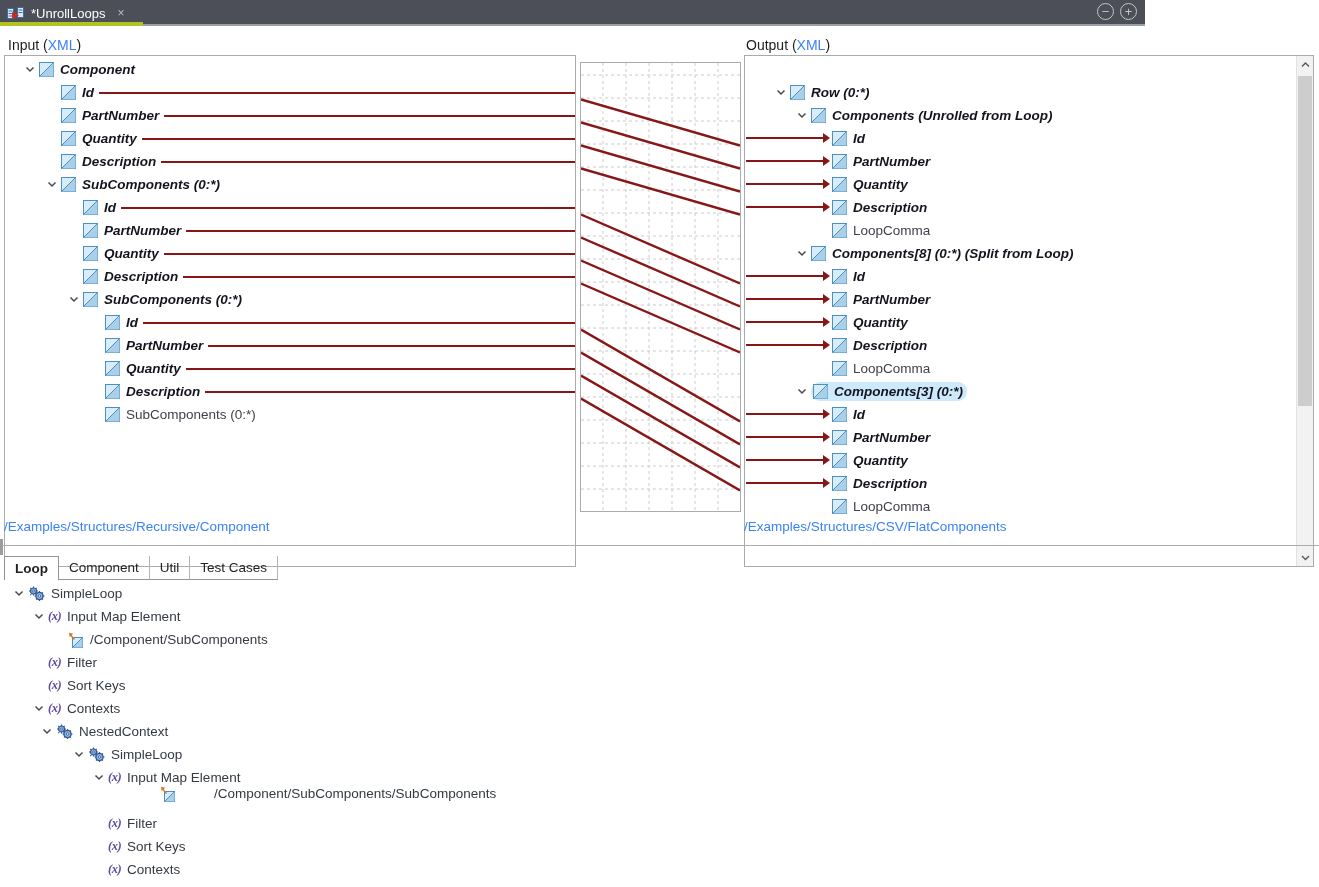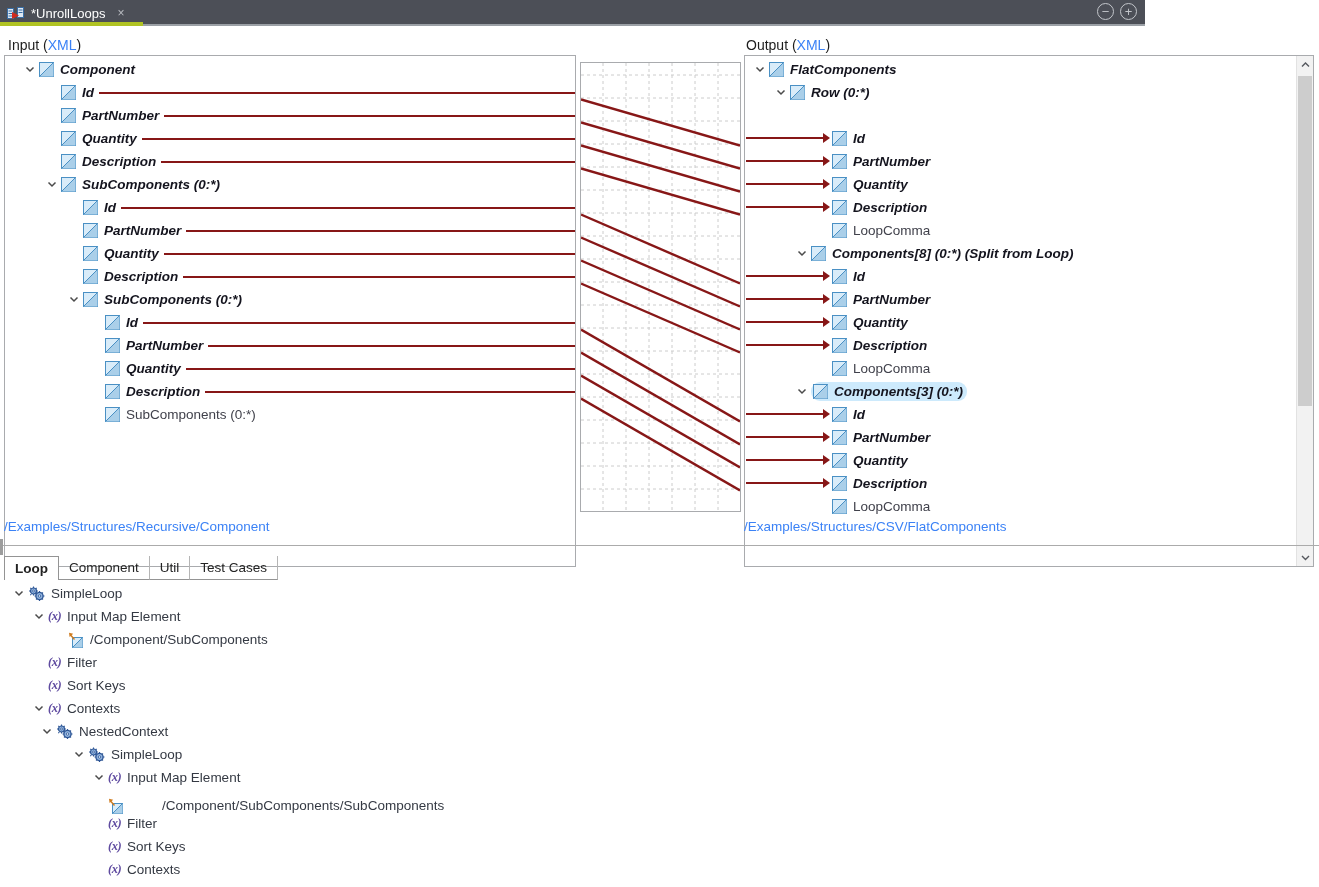--- a/index.html
+++ b/index.html
@@ -337,49 +337,49 @@
       <line x1="0" y1="197.5" x2="159" y2="266.5" stroke="#871717" stroke-width="2.4"></line>
       <line x1="0" y1="220.5" x2="159" y2="289.5" stroke="#871717" stroke-width="2.4"></line>
       <line x1="0" y1="266.5" x2="159" y2="358.5" stroke="#871717" stroke-width="2.4"></line>
       <line x1="0" y1="289.5" x2="159" y2="381.5" stroke="#871717" stroke-width="2.4"></line>
       <line x1="0" y1="312.5" x2="159" y2="404.5" stroke="#871717" stroke-width="2.4"></line>
       <line x1="0" y1="335.5" x2="159" y2="427.5" stroke="#871717" stroke-width="2.4"></line>
     </svg></div>
 
 <div class="panel" id="outputPanel">
   <div id="outRows">
-      <div class="trow" style="top: 2px; padding-left: 6px;">
-        <span class="chev">
-          <svg width="10" height="7" viewBox="0 0 10 7">
-            <path d="M1.5 1.5 L5 5 L8.5 1.5" stroke="#4b4b4b" stroke-width="1.5" fill="none"></path>
-          </svg>
-        </span>
-        <span class="ic">
-          <svg width="15" height="15" viewBox="0 0 15 15">
-            <rect x="0.5" y="0.5" width="14" height="14" fill="#d9ecf9" stroke="#4a90c4"></rect>
-            <polygon points="14.5,0.5 0.5,14.5 14.5,14.5" fill="#aacfe9"></polygon>
-            <line x1="0.5" y1="14.5" x2="14.5" y2="0.5" stroke="#4a90c4"></line>
-          </svg>
-        </span>
-        <span class="lbl-bold">FlatComponents</span>
-      </div>
       <div class="trow" style="top: 25px; padding-left: 27px;">
         <span class="chev">
           <svg width="10" height="7" viewBox="0 0 10 7">
             <path d="M1.5 1.5 L5 5 L8.5 1.5" stroke="#4b4b4b" stroke-width="1.5" fill="none"></path>
           </svg>
         </span>
         <span class="ic">
           <svg width="15" height="15" viewBox="0 0 15 15">
             <rect x="0.5" y="0.5" width="14" height="14" fill="#d9ecf9" stroke="#4a90c4"></rect>
             <polygon points="14.5,0.5 0.5,14.5 14.5,14.5" fill="#aacfe9"></polygon>
             <line x1="0.5" y1="14.5" x2="14.5" y2="0.5" stroke="#4a90c4"></line>
           </svg>
         </span>
         <span class="lbl-bold">Row (0:*)</span>
+      </div>
+      <div class="trow" style="top: 48px; padding-left: 48px;">
+        <span class="chev">
+          <svg width="10" height="7" viewBox="0 0 10 7">
+            <path d="M1.5 1.5 L5 5 L8.5 1.5" stroke="#4b4b4b" stroke-width="1.5" fill="none"></path>
+          </svg>
+        </span>
+        <span class="ic">
+          <svg width="15" height="15" viewBox="0 0 15 15">
+            <rect x="0.5" y="0.5" width="14" height="14" fill="#d9ecf9" stroke="#4a90c4"></rect>
+            <polygon points="14.5,0.5 0.5,14.5 14.5,14.5" fill="#aacfe9"></polygon>
+            <line x1="0.5" y1="14.5" x2="14.5" y2="0.5" stroke="#4a90c4"></line>
+          </svg>
+        </span>
+        <span class="lbl-bold">Components (Unrolled from Loop)</span>
       </div>
       <div class="trow" style="top: 71px; padding-left: 69px;">
         <div class="oarrow" style="background: rgb(135, 23, 23); border-left-color: rgb(135, 23, 23); color: rgb(135, 23, 23); width: 77px;"></div>
         <span class="chev"></span>
         <span class="ic">
           <svg width="15" height="15" viewBox="0 0 15 15">
             <rect x="0.5" y="0.5" width="14" height="14" fill="#d9ecf9" stroke="#4a90c4"></rect>
             <polygon points="14.5,0.5 0.5,14.5 14.5,14.5" fill="#aacfe9"></polygon>
             <line x1="0.5" y1="14.5" x2="14.5" y2="0.5" stroke="#4a90c4"></line>
           </svg>
@@ -729,21 +729,21 @@
       <span class="chev">
         <svg width="10" height="7" viewBox="0 0 10 7">
           <path d="M1.5 1.5 L5 5 L8.5 1.5" stroke="#4b4b4b" stroke-width="1.5" fill="none"></path>
         </svg>
       </span>
       <span class="ic">
         <span class="fx">(x)</span>
       </span>
       <span>Input Map Element</span>
     </div>
-    <div class="trow" style="top: 214px; padding-left: 58px; gap: 32px;">
+    <div class="trow" style="top: 202px; padding-left: 110px; gap: 32px;">
       <span class="chev"></span>
       <span class="ic">
         <svg width="16" height="16" viewBox="0 0 16 16">
           <rect x="4.5" y="5.5" width="10" height="10" fill="#d9ecf9" stroke="#4a90c4"></rect>
           <polygon points="14.5,5.5 4.5,15.5 14.5,15.5" fill="#aacfe9"></polygon>
           <line x1="4.5" y1="15.5" x2="14.5" y2="5.5" stroke="#4a90c4"></line>
           <path d="M6.5 7.5 L2.5 3" stroke="#cf7c1f" stroke-width="1.4"></path>
           <polygon points="1,0.8 5.2,1.8 1.6,5" fill="#cf7c1f"></polygon>
         </svg>
       </span>

